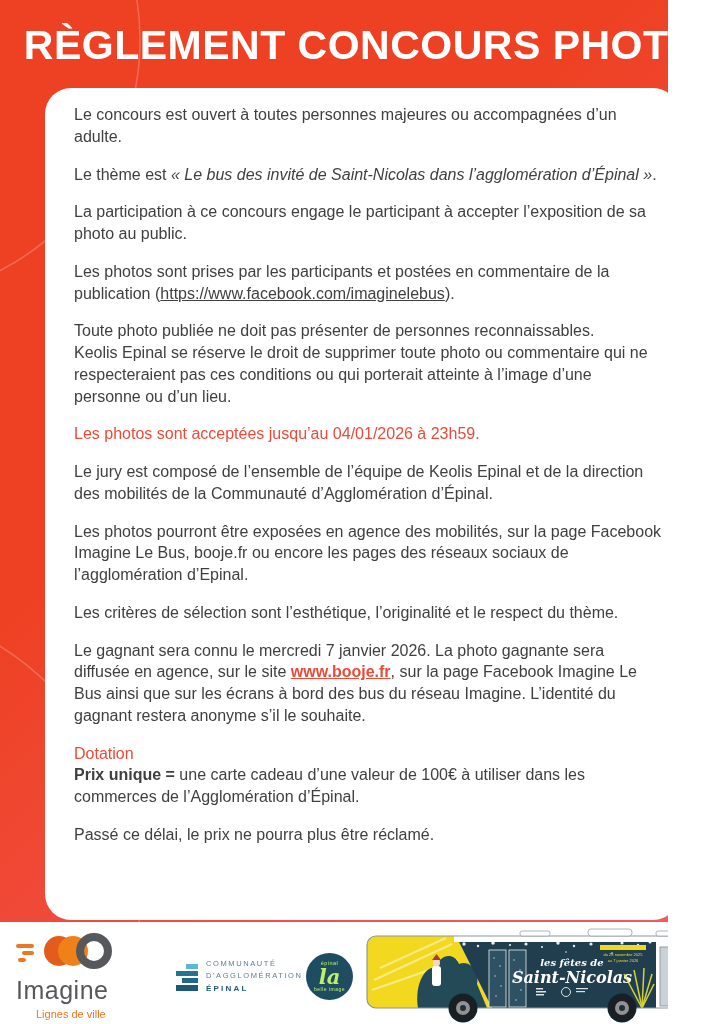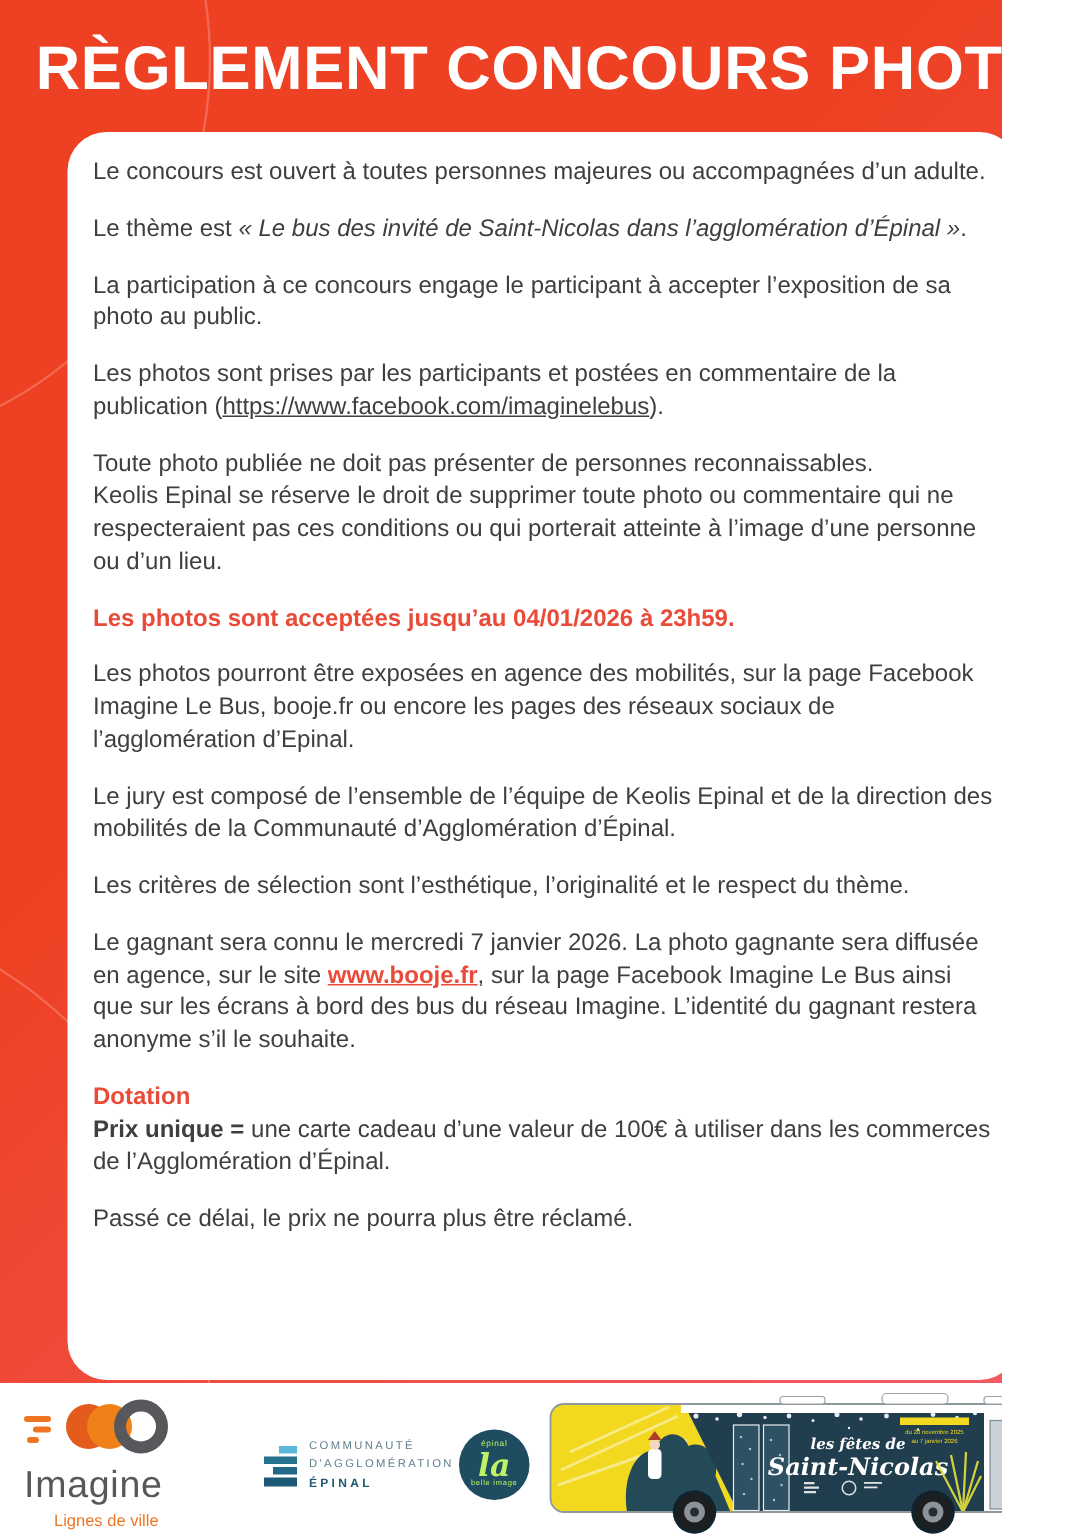--- a/index.html
+++ b/index.html
@@ -10,25 +10,25 @@
   .bg{position:absolute;left:0;top:0;width:724px;height:922px;overflow:hidden;
       background:linear-gradient(135deg,var(--bg_top,#ee4123) 0%,#ee4123 38%,var(--bg_bottom,#f25c66) 100%);}
   .bg svg{position:absolute;left:0;top:0;}
 
   .title{position:absolute;left:0;top:22px;width:724px;text-align:center;margin:0;
          color:#fff;font-size:41px;font-weight:800;letter-spacing:.5px;}
 
   .card{position:absolute;left:45px;top:88px;width:634px;height:832px;box-sizing:border-box;
         background:#fff;border-radius:26px;padding:16px 17px 10px 17px;overflow:hidden;
         color:#3f3f3f;font-size:16px;line-height:1.36;}
-  .card p{margin:0 0 16px 0;}
+  .card p{margin:0 0 16px 12px;}
   .card p.tight{margin-bottom:0;}
   .it{font-style:italic;}
   .b{font-weight:700;}
-  .red{color:var(--accent,#ea4b38);font-weight:700;}
+  .red{color:var(--accent,#ea4b38);font-weight:400;}
   a.plain{color:inherit;text-decoration:underline;}
   a.redlink{color:var(--accent,#ea4b38);font-weight:700;text-decoration:underline;}
 
   
   .footer{position:absolute;left:0;top:922px;width:724px;height:102px;background:#fff;}
 
   
   .imagine{position:absolute;left:12px;top:10px;width:140px;}
   .im-mark{position:relative;height:42px;}
   .im-mark .dash{position:absolute;height:3.5px;border-radius:2px;background:var(--imagine_orange,#ee7623);}
@@ -93,23 +93,23 @@
     <p><span>Le thème est </span><span class="it">« Le bus des invité de Saint-Nicolas dans l’agglomération d’Épinal »</span><span>.</span></p>
 
     <p>La participation à ce concours engage le participant à accepter l’exposition de sa photo au public.</p>
 
     <p><span>Les photos sont prises par les participants et postées en commentaire de la publication (</span><a class="plain" href="#">https://www.facebook.com/imaginelebus</a><span>).</span></p>
 
     <p><span>Toute photo publiée ne doit pas présenter de personnes reconnaissables.</span><br><span>Keolis Epinal se réserve le droit de supprimer toute photo ou commentaire qui ne respecteraient pas ces conditions ou qui porterait atteinte à l’image d’une personne ou d’un lieu.</span></p>
 
     <p class="red">Les photos sont acceptées jusqu’au 04/01/2026 à 23h59.</p>
 
+    <p>Le jury est composé de l’ensemble de l’équipe de Keolis Epinal et de la direction des mobilités de la Communauté d’Agglomération d’Épinal.</p>
+
     <p>Les photos pourront être exposées en agence des mobilités, sur la page Facebook Imagine Le Bus, booje.fr ou encore les pages des réseaux sociaux de l’agglomération d’Epinal.</p>
-
-    <p>Le jury est composé de l’ensemble de l’équipe de Keolis Epinal et de la direction des mobilités de la Communauté d’Agglomération d’Épinal.</p>
 
     <p>Les critères de sélection sont l’esthétique, l’originalité et le respect du thème.</p>
 
     <p><span>Le gagnant sera connu le mercredi 7 janvier 2026. La photo gagnante sera diffusée en agence, sur le site </span><a class="redlink" href="#">www.booje.fr</a><span>, sur la page Facebook Imagine Le Bus ainsi que sur les écrans à bord des bus du réseau Imagine. L’identité du gagnant restera anonyme s’il le souhaite.</span></p>
 
     <p class="red tight">Dotation</p>
     <p><span class="b">Prix unique = </span><span>une carte cadeau d’une valeur de 100€ à utiliser dans les commerces de l’Agglomération d’Épinal.</span></p>
 
 
     <p>Passé ce délai, le prix ne pourra plus être réclamé.</p>

